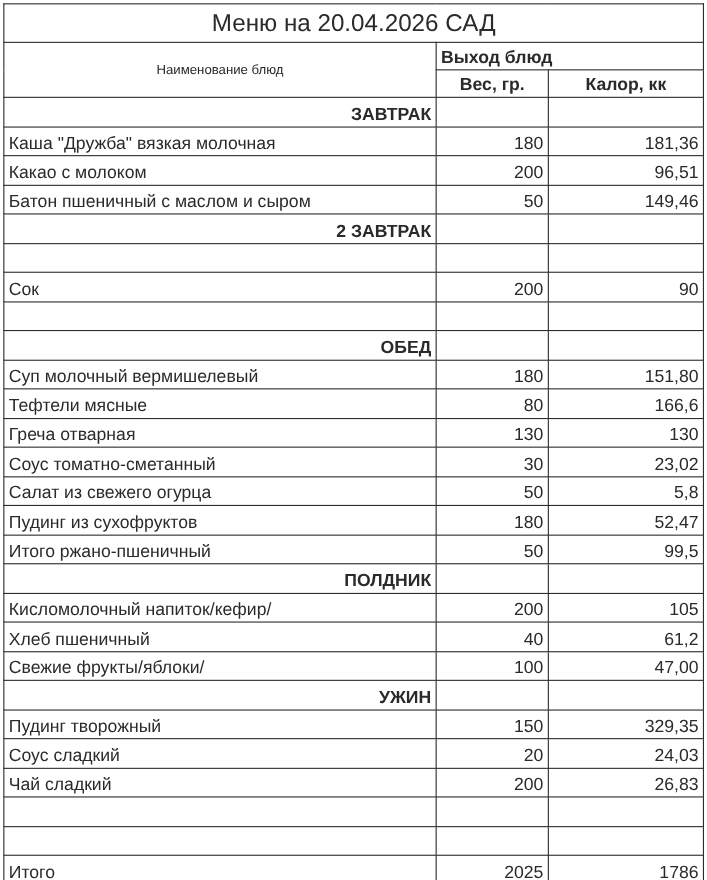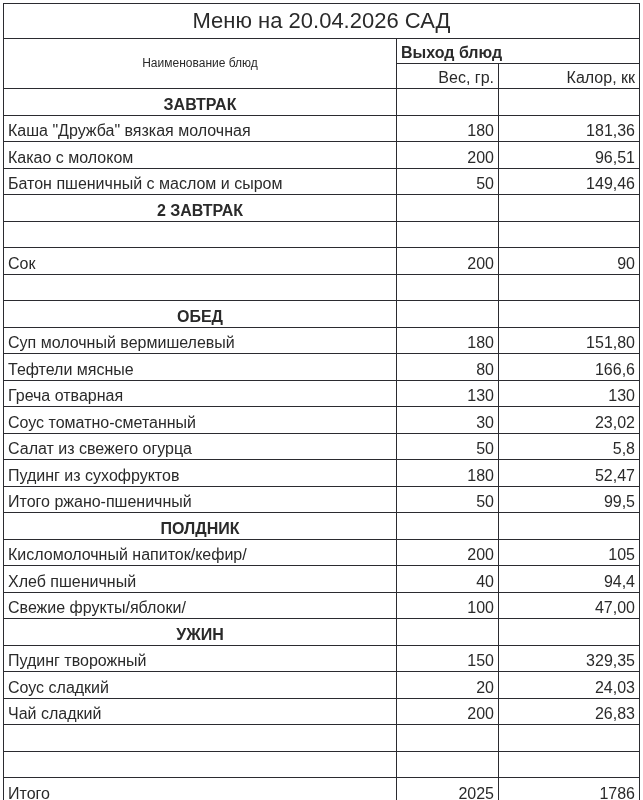--- a/index.html
+++ b/index.html
@@ -8,22 +8,22 @@
   .sheet { position: absolute; left: 3px; top: 3px; width: 636px; }
   table { border-collapse: collapse; width: 636px; table-layout: fixed; }
   td { border: 1.5px solid #2b2b30; padding: 0 4px; height: 23.5px; font-size: 16px;
        white-space: nowrap; overflow: hidden; line-height: 1; vertical-align: bottom; padding-bottom: 2px; }
   col.c-name { width: 393px; }
   col.c-w { width: 102px; }
   col.c-k { width: 141px; }
   .title td { height: 34px; font-size: 22px; text-align: center; vertical-align: middle; padding: 0; }
   .hdr-name { text-align: center; vertical-align: middle !important; font-weight: normal; font-size: 12px; }
   .hdr-group { font-weight: bold; height: 22px !important; }
-  .hdr-sub { font-weight: normal; text-align: right; height: 22px !important; }
-  .section td.label { text-align: center; font-weight: bold; }
+  .hdr-sub { font-weight: bold; text-align: center; height: 22px !important; }
+  .section td.label { text-align: right; font-weight: bold; }
   .num { text-align: right; }
   .empty td { height: 23.5px; }
 </style>
 </head>
 <body>
 
 <div class="sheet">
   <table>
     <colgroup>
         <col class="c-name">
@@ -130,21 +130,21 @@
           <td class="num"></td>
         </tr>
         <tr>
           <td>Кисломолочный напиток/кефир/</td>
           <td class="num">200</td>
           <td class="num">105</td>
         </tr>
         <tr>
           <td>Хлеб пшеничный</td>
           <td class="num">40</td>
-          <td class="num">94,4</td>
+          <td class="num">61,2</td>
         </tr>
         <tr>
           <td>Свежие фрукты/яблоки/</td>
           <td class="num">100</td>
           <td class="num">47,00</td>
         </tr>
         <tr class="section">
           <td class="label">УЖИН</td>
           <td class="num"></td>
           <td class="num"></td>

